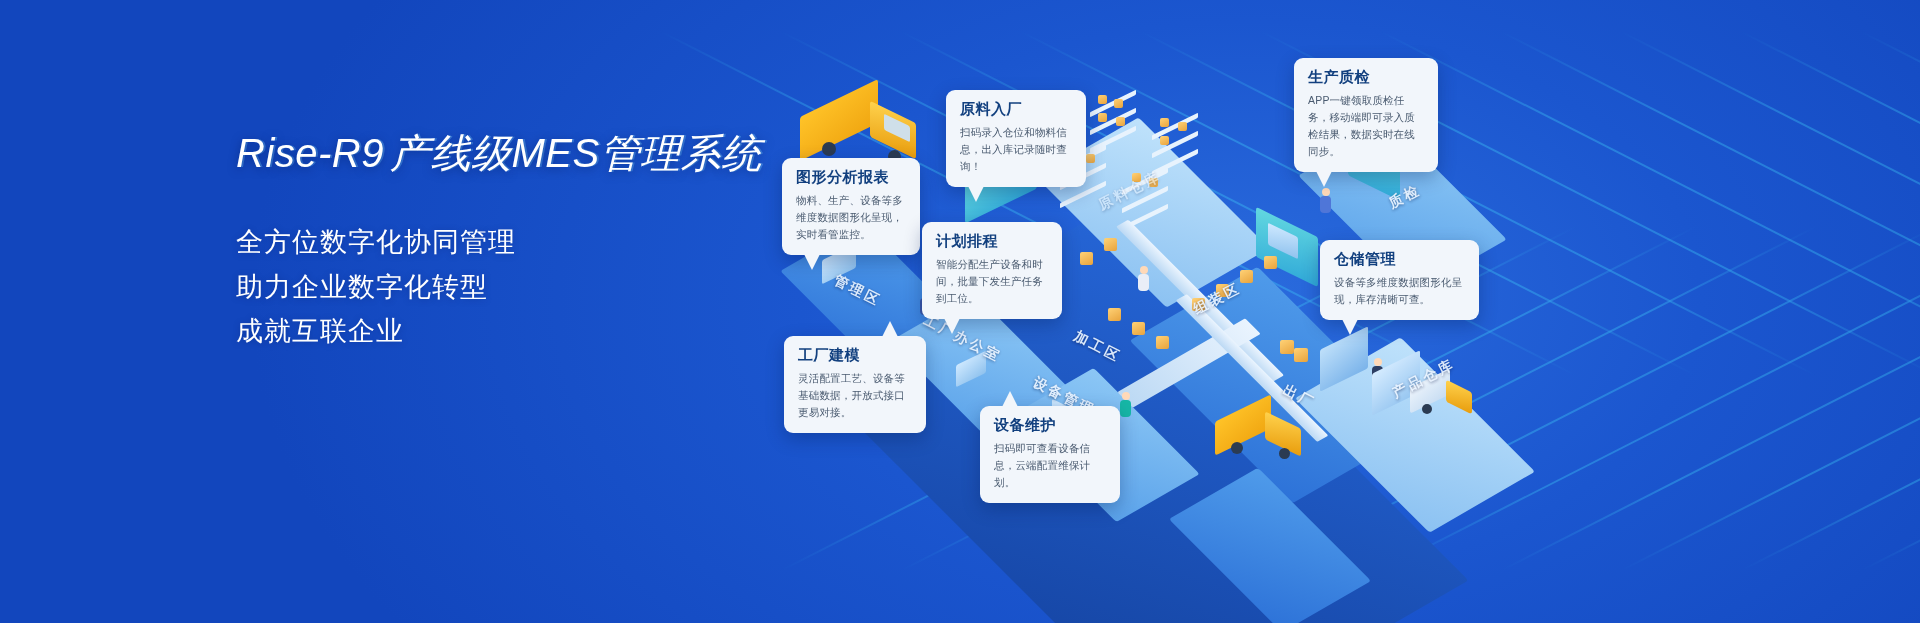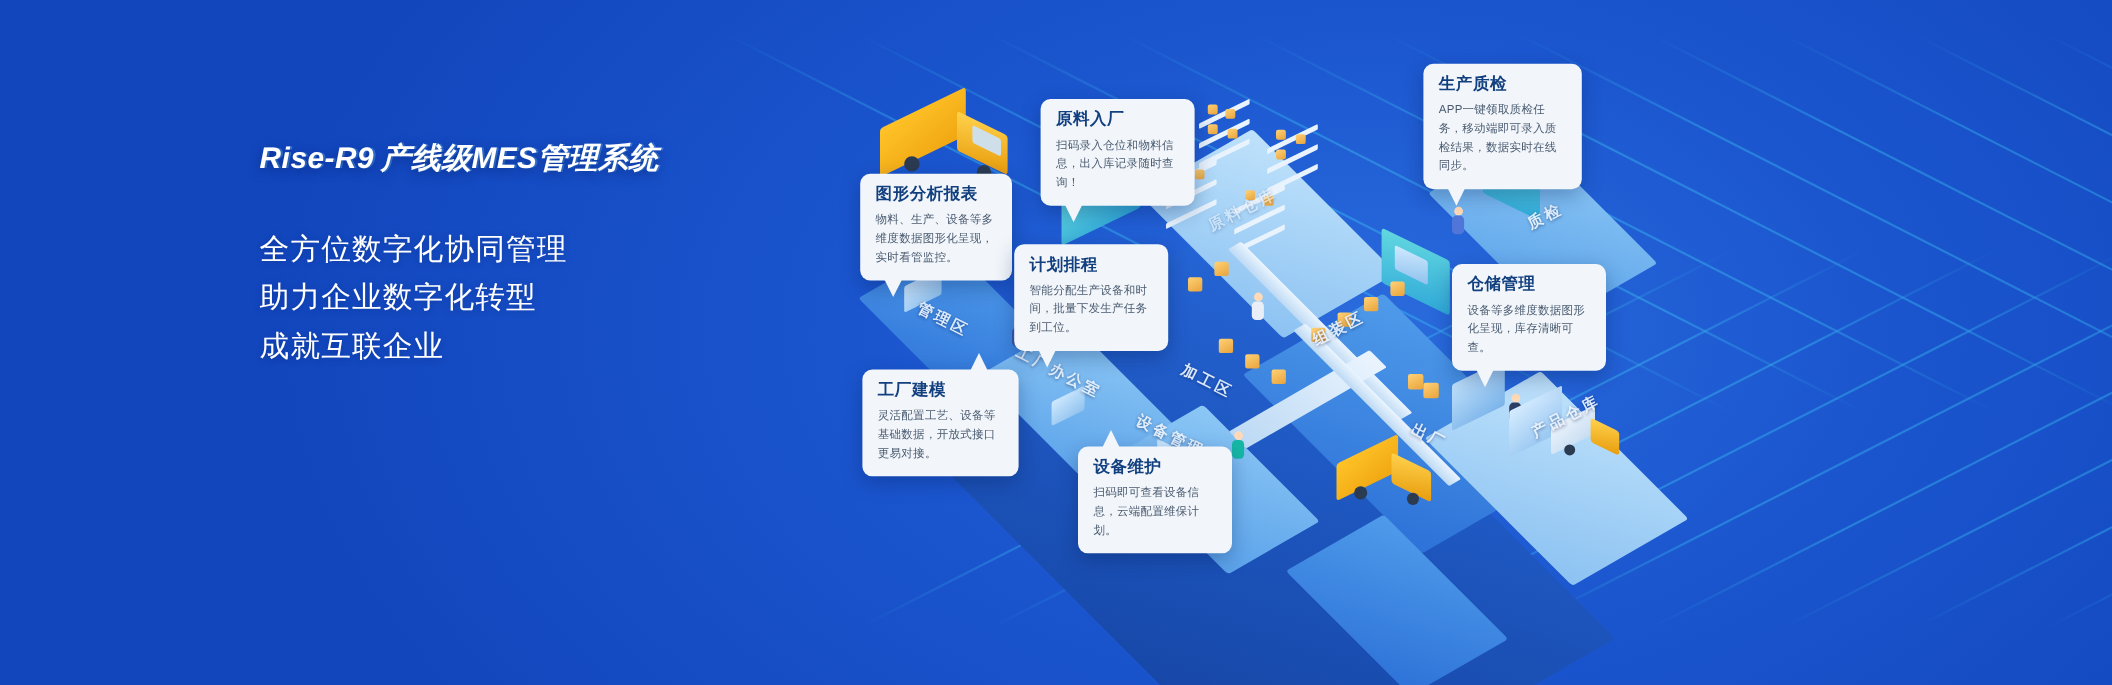--- a/index.html
+++ b/index.html
@@ -16,21 +16,21 @@
       linear-gradient(100deg,#0f3fb4 0%,#1550c6 40%,#1a5ad4 100%);
     overflow:hidden;
   }
   
   .gridlines{position:absolute; left:780px; top:30px; width:1160px; height:580px; opacity:.55;}
   .gridlines i{position:absolute; height:2px; background:linear-gradient(90deg,rgba(60,220,255,0) 0%,rgba(70,225,255,.55) 25%,rgba(70,225,255,.55) 75%,rgba(60,220,255,0) 100%); transform-origin:0 0;}
 
   
   .copy{position:absolute; left:236px; top:128px; width:560px;}
   .title{
-    font-size:27px; font-weight:bold; font-style:italic; color:#ffffff;
+    font-size:40px; font-weight:normal; font-style:italic; color:#ffffff;
     letter-spacing:.5px; line-height:1.25; white-space:nowrap;
     text-shadow:0 2px 10px rgba(4,30,100,.55), 2px 0 0 rgba(120,210,255,.35);
   }
   .title .en{ font-style:italic; }
   .title .cn{ font-style:italic; padding-left:6px;}
   .sublines{margin-top:42px;}
   .sublines div{
     font-size:27px; color:#ffffff; line-height:1.65; letter-spacing:1px;
     text-shadow:0 1px 6px rgba(4,30,100,.35);
   }
@@ -265,21 +265,21 @@
     <span class="tail left"></span>
   </div>
 
   <div class="card" style="left:922px; top:222px; width:140px;">
     <h4>计划排程</h4>
     <p>智能分配生产设备和时间，批量下发生产任务到工位。</p>
     <span class="tail left"></span>
   </div>
 
 
-  <div class="card" style="left:1320px; top:240px; width:140px;">
+  <div class="card" style="left:1320px; top:240px; width:159px;">
     <h4>仓储管理</h4>
     <p>设备等多维度数据图形化呈现，库存清晰可查。</p>
     <span class="tail left"></span>
   </div>
 
   <div class="card" style="left:784px; top:336px; width:142px;">
     <h4>工厂建模</h4>
     <p>灵活配置工艺、设备等基础数据，开放式接口更易对接。</p>
     <span class="tail right" style="border-top-color:#f2f6fb; top:-15px; bottom:auto; border-top:none; border-bottom:16px solid #f2f6fb;"></span>
   </div>

